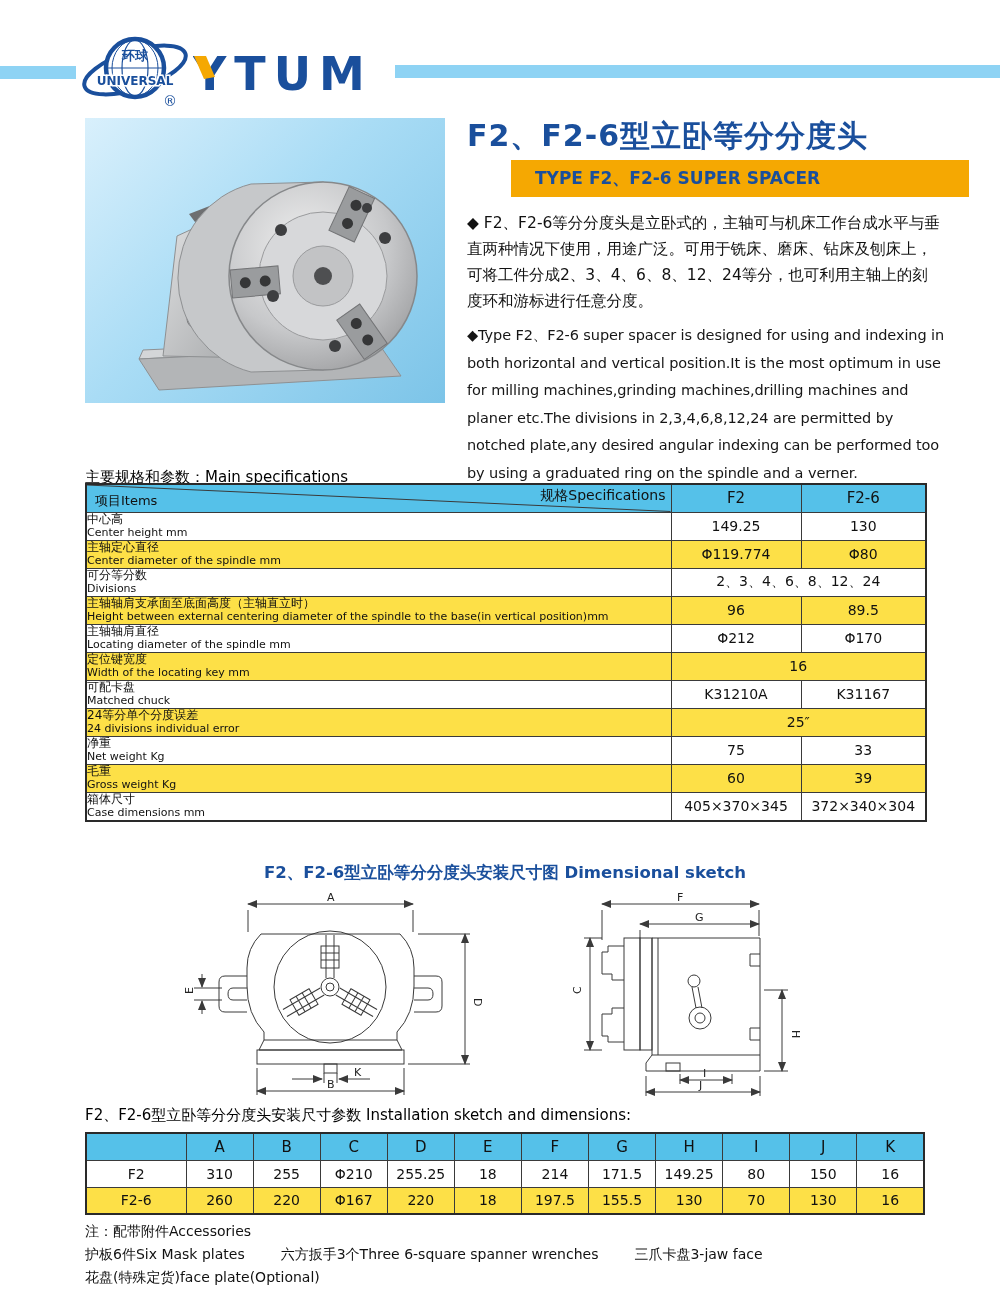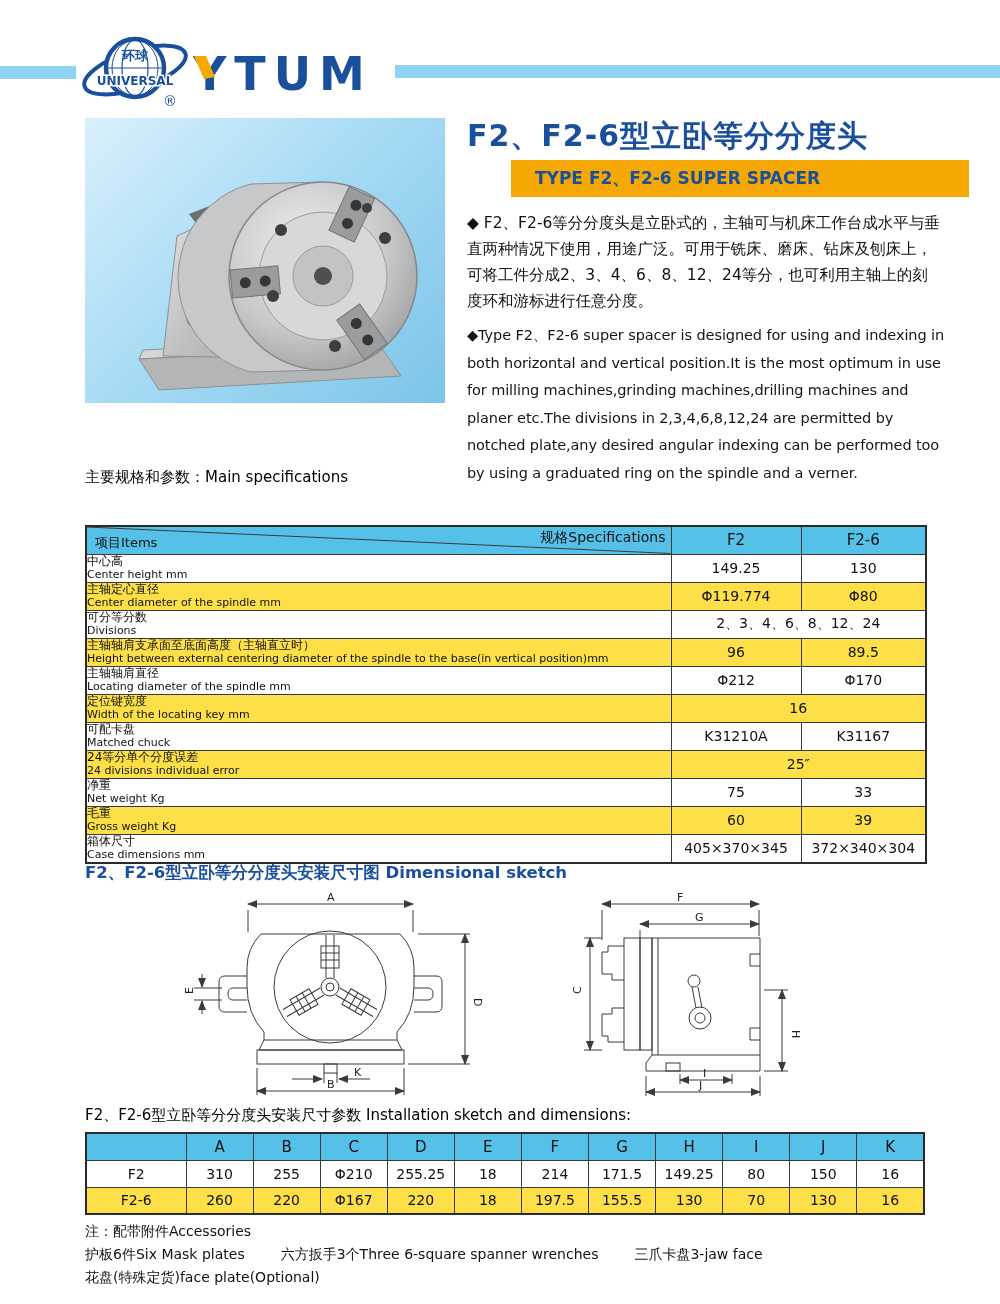--- a/index.html
+++ b/index.html
@@ -25,37 +25,37 @@
   .banner { position:absolute; left:467px; top:160px; width:458px; height:37px;
             background:#f5a802; display:flex; align-items:center;margin-left:44px; }
   .banner span { margin-left:24px; color:#1a4f9c; font-weight:bold; font-size:17px; }
   .desc-cn { position:absolute; left:467px; top:210px; width:474px;
              font-size:15.5px; line-height:26px; color:#111; }
   .desc-en { position:absolute; left:467px; top:322px; width:478px;
              font-size:14.5px; line-height:27.5px; letter-spacing:-0.1px; color:#161616; }
   
   .spec-heading { position:absolute; left:85px; top:468px; font-size:15px; color:#000; }
   table { border-collapse:collapse; table-layout:fixed; }
-  .spec-table { position:absolute; left:85px; top:525px; width:840px; border:2px solid #2a2a2a; }
+  .spec-table { position:absolute; left:85px; top:483px; width:840px; border:2px solid #2a2a2a; }
   .spec-table td { border:1px solid #3a3a3a; padding:0; overflow:hidden; }
   .spec-head { background:#55c1e9; height:30px; }
   .corner { position:relative; }
   .corner svg.diag { position:absolute; left:0; top:0; width:100%; height:100%; }
   .corner .lbl-items { position:absolute; left:8px;  bottom:2px; font-size:13px; }
   .corner .lbl-specs { position:absolute; right:5px; top:2px;   font-size:14px; }
   .head-model { text-align:center; font-size:15px; }
   .spec-table tbody tr { height:28px; }
   .item { padding:1px 6px; }
   .item .cn { font-size:12px; line-height:13.5px; white-space:nowrap; }
   .item .en { font-size:11px; line-height:13.5px; white-space:nowrap; }
   .val { text-align:center; font-size:14px; }
   .r-white { background:#ffffff; }
   .r-blue  { background:#fde047; }
   
-  .sketch-title { position:absolute; left:85px; top:862px; width:840px; text-align:left;
+  .sketch-title { position:absolute; left:85px; top:862px; width:840px; text-align:center;
                   color:#1a4f9c; font-size:16.5px; font-weight:bold; }
   .sketch-wrap { position:absolute; left:85px; top:890px; width:840px;
                  display:flex; justify-content:center; align-items:flex-start; gap:34px; }
   .sketch-wrap svg { display:block; }
   .dim  { stroke:#3a3a3a; stroke-width:1; fill:none; }
   .out  { stroke:#3a3a3a; stroke-width:1; fill:none; }
   .dlab { font-size:11px; fill:#222; }
   
   .inst-heading { position:absolute; left:85px; top:1106px; font-size:15px; color:#000; }
   .inst-table { position:absolute; left:85px; top:1132px; width:840px; border:2px solid #2a2a2a; }

